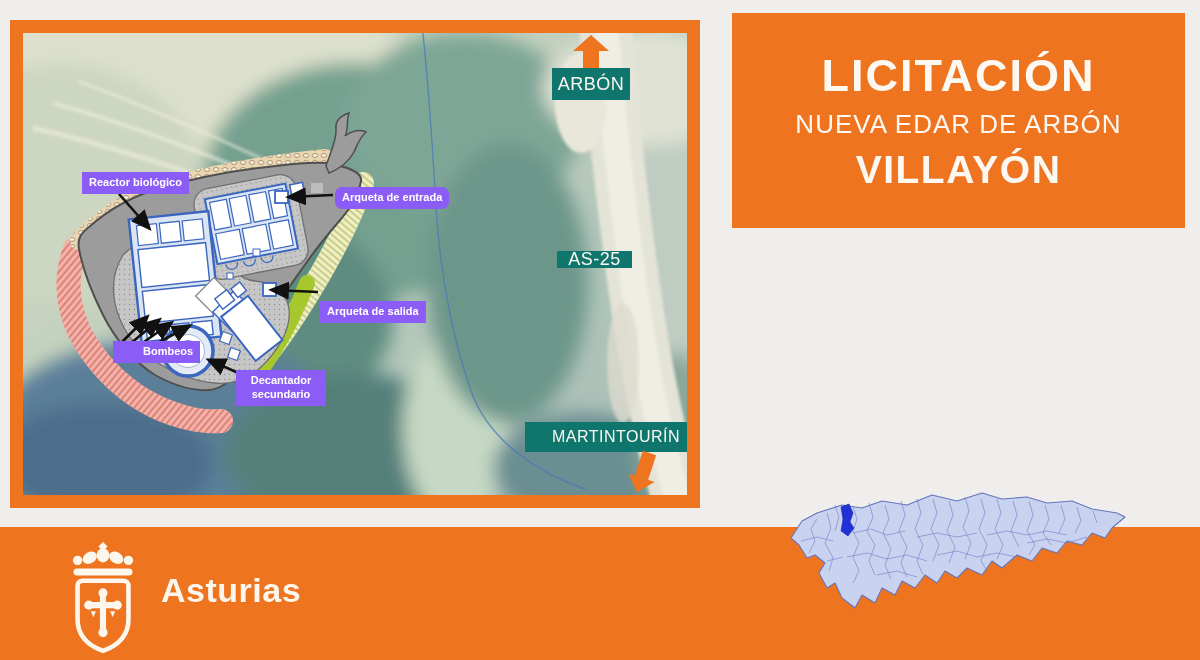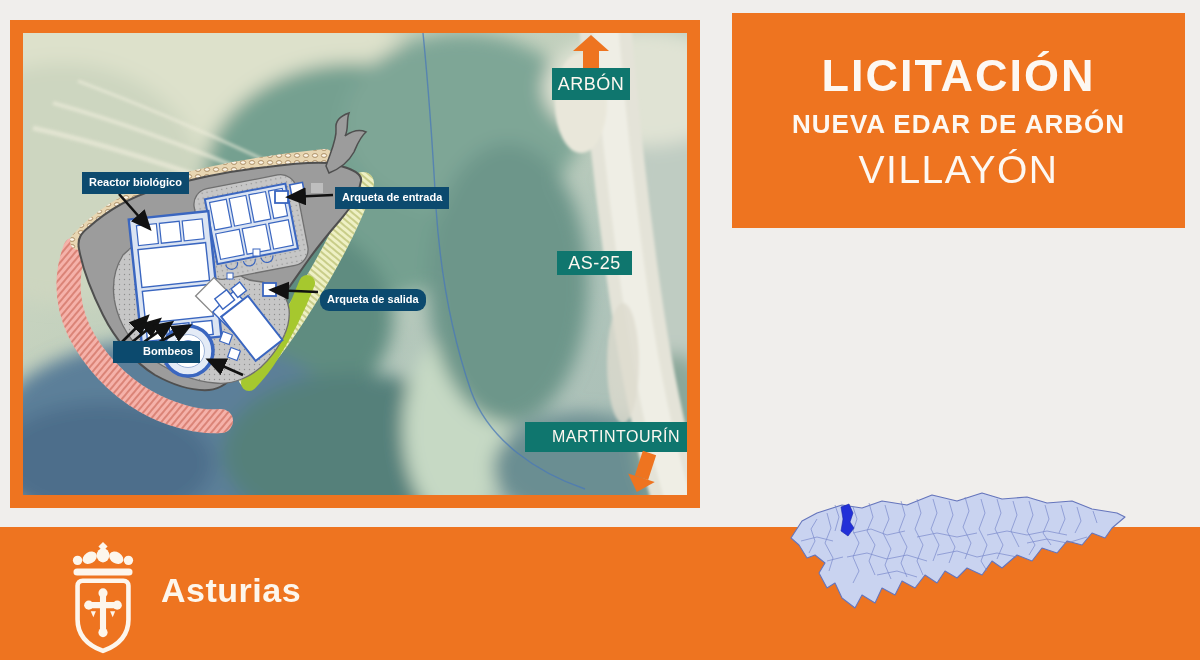--- a/index.html
+++ b/index.html
@@ -11,52 +11,52 @@
   .abs{position:absolute;}
   
   .map-frame{
     left:10px;top:20px;width:690px;height:488px;box-sizing:border-box;
     border:13px solid #EE7420;background:#c7d3c3;
   }
   .map-inner{position:absolute;left:0;top:0;width:664px;height:462px;overflow:hidden;}
   .map-inner svg{position:absolute;left:0;top:0;}
   
   .plan-label{
-    position:absolute;background:#0c4a6e;color:#fff;font-size:11px;font-weight:bold;
+    position:absolute;background:#8b5cf6;color:#fff;font-size:11px;font-weight:bold;
     padding:4px 7px;line-height:1.25;white-space:nowrap;z-index:5;
   }
   .plan-label.center{text-align:center;white-space:normal;width:76px;}
   
   .map-tag{
     position:absolute;background:#0f766e;color:#fdf8f0;font-weight:400;
     display:flex;align-items:center;justify-content:center;z-index:5;
     letter-spacing:.5px;
   }
   .tag-arbon{left:529px;top:35px;width:78px;height:32px;font-size:18px;}
-  .tag-as25{left:534px;top:218px;width:75px;height:24px;font-size:18px;}
+  .tag-as25{left:534px;top:218px;width:75px;height:17px;font-size:18px;}
   .tag-martin{left:502px;top:389px;width:182px;height:30px;font-size:16px;}
   .arrow-up{left:550px;top:2px;width:0;height:0;z-index:5;
     border-left:18px solid transparent;border-right:18px solid transparent;
     border-bottom:16px solid #EE7420;}
   .arrow-up-stem{left:560px;top:16px;width:16px;height:20px;background:#EE7420;z-index:5;}
   .arrow-down-group{left:606px;top:419px;width:28px;height:42px;transform:rotate(18deg);z-index:5;}
   .arrow-down-stem{position:absolute;left:7px;top:0;width:14px;height:26px;background:#EE7420;}
   .arrow-down-head{position:absolute;left:0;top:26px;width:0;height:0;
     border-left:14px solid transparent;border-right:14px solid transparent;
     border-top:15px solid #EE7420;}
   
   .hdr-box{
     left:720px;top:13px;width:453px;height:215px;background:#EE7420;color:#fdf8f2;
     display:flex;flex-direction:column;align-items:center;justify-content:center;gap:13px;
     text-align:center;
     margin-left:12px;
   }
   .hdr-title{font-size:45px;font-weight:800;letter-spacing:2px;line-height:1;}
-  .hdr-sub{font-size:26px;font-weight:700;letter-spacing:1px;line-height:1;}
-  .hdr-town{font-size:39px;font-weight:400;letter-spacing:1.5px;line-height:1;}
+  .hdr-sub{font-size:26px;font-weight:400;letter-spacing:1px;line-height:1;}
+  .hdr-town{font-size:39px;font-weight:700;letter-spacing:1.5px;line-height:1;}
   .details{left:718px;top:245px;width:458px;font-size:24px;line-height:33px;color:#1c1c1c;}
   .details b{color:#0f0f0f;}
   
   .footer-band{left:0;top:527px;width:1200px;height:133px;background:#EE7420;}
   .logo{left:64px;top:541px;width:78px;height:114px;}
   .footer-text{left:161px;top:569px;color:#fdf6ec;}
   .org1{font-size:23px;font-weight:700;line-height:26px;}
   .org2{font-size:34px;font-weight:800;line-height:42px;letter-spacing:.5px;}
   .asturias-map{left:786px;top:483px;width:342px;height:130px;z-index:3;}
 </style>
@@ -205,23 +205,27 @@
         <path d="M295,259 L249,257" marker-end="url(#ah)"></path>
         <path d="M96,312 L124,284" marker-end="url(#ah)"></path>
         <path d="M102,315 L136,287" marker-end="url(#ah)"></path>
         <path d="M108,318 L148,290" marker-end="url(#ah)"></path>
         <path d="M114,321 L166,293" marker-end="url(#ah)"></path>
         <path d="M220,342 L186,327" marker-end="url(#ah)"></path>
       </g>
     </svg>
 
     <div class="plan-label" style="left:59px;top:139px;">Reactor biológico</div>
-    <div class="plan-label" style="left:312px;top:154px;">Arqueta de entrada</div>
-    <div class="plan-label" style="left:297px;top:256px;border-radius:9px;">Arqueta de salida</div>
+    <div class="plan-label" style="left:312px;top:154px;border-radius:7px;">Arqueta de entrada</div>
+    <div class="plan-label" style="left:297px;top:268px;">Arqueta de salida</div>
     <div class="plan-label" style="left:90px;top:308px;padding-left:30px;">Bombeos</div>
+    <div class="plan-label center" style="left:213px;top:337px;">
+      <span style="display:block">Decantador</span>
+      <span style="display:block">secundario</span>
+    </div>
 
     <div class="abs arrow-up"></div>
     <div class="abs arrow-up-stem"></div>
     <div class="map-tag tag-arbon">ARBÓN</div>
     <div class="map-tag tag-as25">AS-25</div>
     <div class="map-tag tag-martin">MARTINTOURÍN</div>
     <div class="abs arrow-down-group">
       <div class="arrow-down-stem"></div>
       <div class="arrow-down-head"></div>
     </div>

